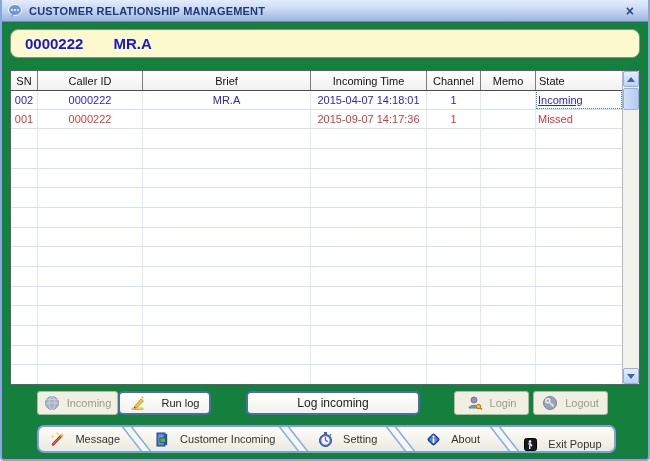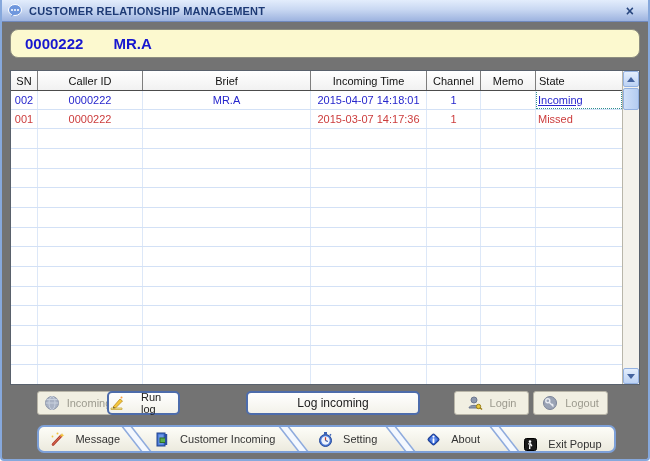--- a/index.html
+++ b/index.html
@@ -1,20 +1,20 @@
 <!DOCTYPE html>
 <html><head>
 <meta charset="utf-8">
 <style>
   * { margin:0; padding:0; box-sizing:border-box; }
   html,body { width:650px; height:461px; font-family:"Liberation Sans", sans-serif; background:#fff; }
 
   .window{
     position:relative; width:650px; height:461px;
-    background:#737373;
+    background:#15803d;
     border:2px solid #86a8dc;
     border-top:none;
     border-radius:0 0 4px 4px;
     overflow:hidden;
   }
 
   
   .titlebar{
     height:22px;
     background:linear-gradient(#e3edfc 0%, #c9d8f2 45%, #a3b8e2 80%, #8fa6d2 100%);
@@ -103,21 +103,21 @@
     font-size:11px; border-radius:3px;
   }
   .btn-disabled{
     background:#f1efe2; border:1px solid #b8b5a8; color:#9c9a8e;
   }
   .btn-live{
     background:linear-gradient(#ffffff,#f3f2ea);
     border:2px solid #4d6cab; border-radius:5px; color:#222;
   }
   #btn-incoming{ left:35px;  width:81px; }
-  #btn-runlog  { left:105px; width:73px;gap:16px; }
+  #btn-runlog  { left:116px; width:93px;gap:16px; }
   #btn-logincoming{ left:244px; width:174px; font-size:12px; }
   #btn-login   { left:452px; width:75px; }
   #btn-logout  { left:531px; width:75px; }
   .btn .ic{ width:16px; height:16px; flex:none; }
 
   
   .tabbar{
     position:relative;
     margin:10px 0 0 35px; width:579px; height:28px;
     border:2px solid #7da0d8; border-radius:7px;
@@ -179,21 +179,21 @@
             <div class="tcell c3">MR.A</div>
             <div class="tcell c4">2015-04-07 14:18:01</div>
             <div class="tcell c5">1</div>
             <div class="tcell c6"></div>
             <div class="tcell c7 focused">Incoming</div>
           </div>
           <div class="trow red">
             <div class="tcell c1">001</div>
             <div class="tcell c2">0000222</div>
             <div class="tcell c3"></div>
-            <div class="tcell c4">2015-03-07 14:17:36</div>
+            <div class="tcell c4">2015-09-07 14:17:36</div>
             <div class="tcell c5">1</div>
             <div class="tcell c6"></div>
             <div class="tcell c7">Missed</div>
           </div>
           <div class="trow">
             <div class="tcell c1"></div>
             <div class="tcell c2"></div>
             <div class="tcell c3"></div>
             <div class="tcell c4"></div>
             <div class="tcell c5"></div>

